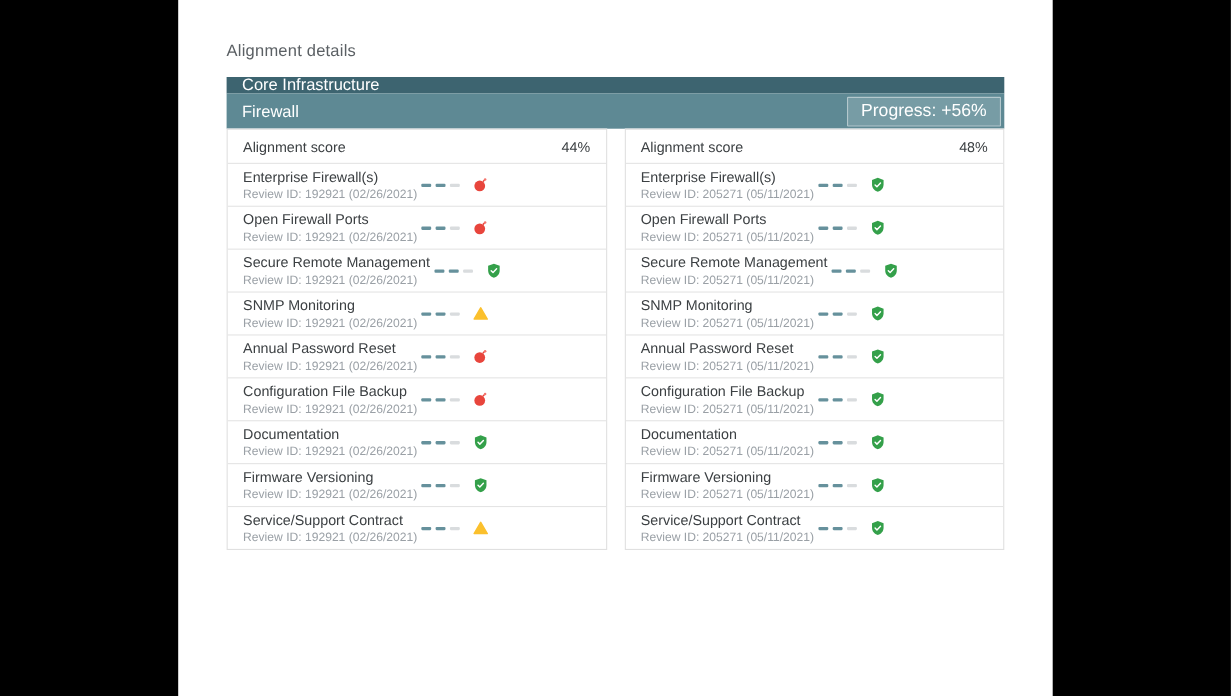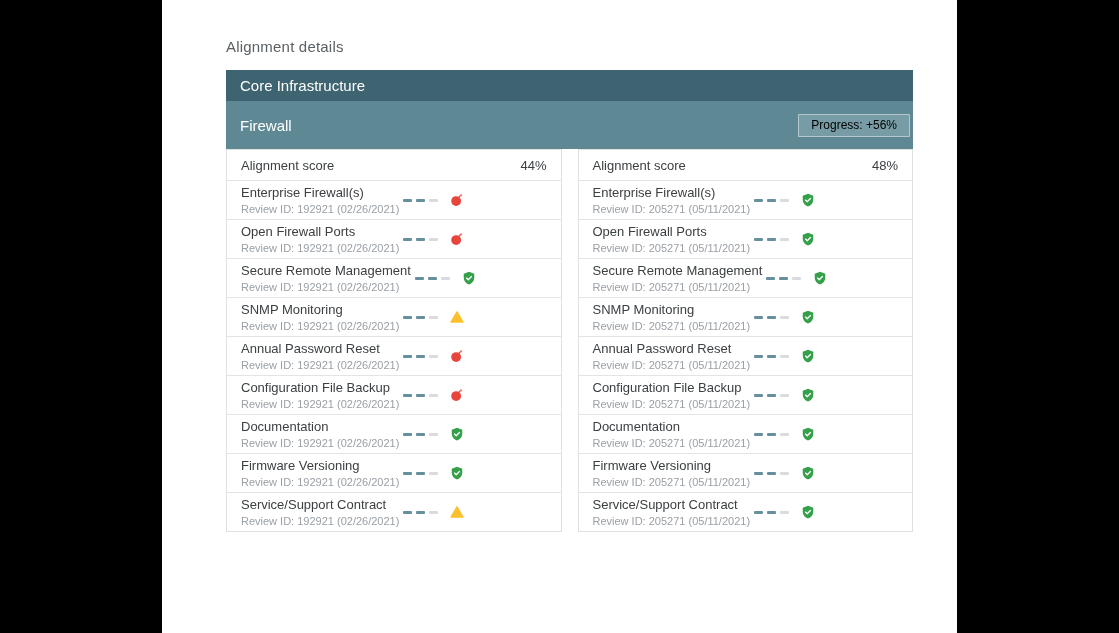--- a/index.html
+++ b/index.html
@@ -9,49 +9,49 @@
     font-family: "Liberation Sans", sans-serif;
     position: relative;
     overflow: hidden;
   }
   .stage {
     position: absolute;
     left: 162px; top: 0;
     width: 795px; height: 633px;
     background: #ffffff;
   }
-  .inner { padding: 38px 44px 0 64px; }
+  .inner { padding: 38px 44px 0 44px; }
   .page-title {
     font-size: 15px;
     color: #5b6064;
     letter-spacing: .2px;
   }
   .panel { margin-top: 15px; }
   .bar-category {
     background: #3d6470;
     color: #fff;
-    height: 31px;
+    height: 15px;
     display: flex; align-items: center;
     padding: 0 14px;
     font-size: 15px;
     text-align: right;
   }
   .bar-section {
     background: #5e8994;
     color: #fff;
-    height: 48px;
+    height: 32px;
     display: flex; align-items: center; justify-content: space-between;
     padding: 0 3px 0 14px;
     font-size: 15px;
   }
   .progress-badge {
     background: rgba(255,255,255,0.16);
     border: 1px solid rgba(255,255,255,0.45);
-    color: #000000;
-    font-size: 12px;
+    color: #ffffff;
+    font-size: 16px;
     padding: 3px 12px 4px 12px;
     border-radius: 1px;
     white-space: nowrap;
   }
   .columns {
     display: flex;
     gap: 16px;
   }
   .col {
     flex: 1;

